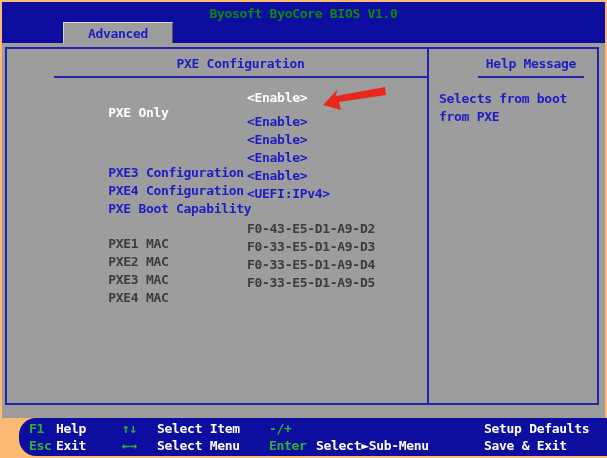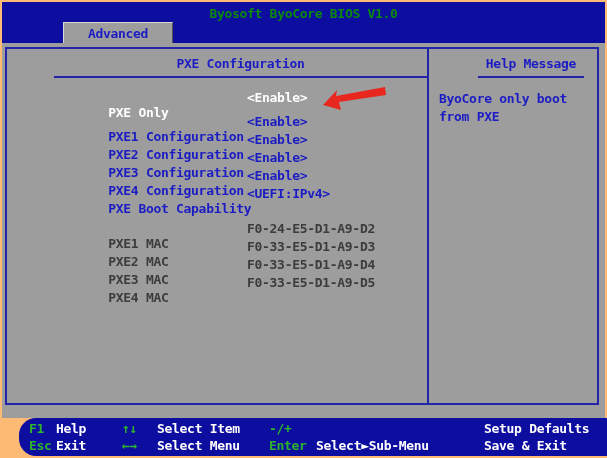--- a/index.html
+++ b/index.html
@@ -94,61 +94,59 @@
     <div class="panel">
 
       <div class="left-col">
         <div class="col-header">PXE Configuration</div>
 
         <div class="opt-row selected" style="top:41px">
           <span>PXE Only</span>
           <span class="opt-value">&lt;Enable&gt;</span>
         </div>
         <div class="opt-row" style="top:65px">
-          <span>PXE1 Configuration</span>
           <span class="opt-value">&lt;Enable&gt;</span>
         </div>
         <div class="opt-row" style="top:83px">
-          <span>PXE2 Configuration</span>
           <span class="opt-value">&lt;Enable&gt;</span>
         </div>
         <div class="opt-row" style="top:101px">
           <span>PXE3 Configuration</span>
           <span class="opt-value">&lt;Enable&gt;</span>
         </div>
         <div class="opt-row" style="top:119px">
           <span>PXE4 Configuration</span>
           <span class="opt-value">&lt;Enable&gt;</span>
         </div>
         <div class="opt-row" style="top:137px">
           <span>PXE Boot Capability</span>
           <span class="opt-value">&lt;UEFI:IPv4&gt;</span>
         </div>
 
         <div class="opt-row info-row" style="top:172px">
           <span>PXE1 MAC</span>
-          <span class="opt-value">F0-24-E5-D1-A9-D2</span>
+          <span class="opt-value">F0-43-E5-D1-A9-D2</span>
         </div>
         <div class="opt-row info-row" style="top:190px">
           <span>PXE2 MAC</span>
           <span class="opt-value">F0-33-E5-D1-A9-D3</span>
         </div>
         <div class="opt-row info-row" style="top:208px">
           <span>PXE3 MAC</span>
           <span class="opt-value">F0-33-E5-D1-A9-D4</span>
         </div>
         <div class="opt-row info-row" style="top:226px">
           <span>PXE4 MAC</span>
           <span class="opt-value">F0-33-E5-D1-A9-D5</span>
         </div>
       </div>
 
       <div class="right-col">
         <div class="col-header">Help Message</div>
-        <div class="help-text"><span>ByoCore only boot</span><br><span>from PXE</span></div>
+        <div class="help-text"><span>Selects from boot</span><br><span>from PXE</span></div>
       </div>
 
     </div>
   </div>
 
   <svg class="anno-arrow" width="64" height="25" viewBox="0 0 64 25">
     <polygon points="0,19 14,4 13,10 62,1 63,9 16,16 18,24" fill="var(--arrow-red)"></polygon>
   </svg>
 
   <div class="bottombar">

